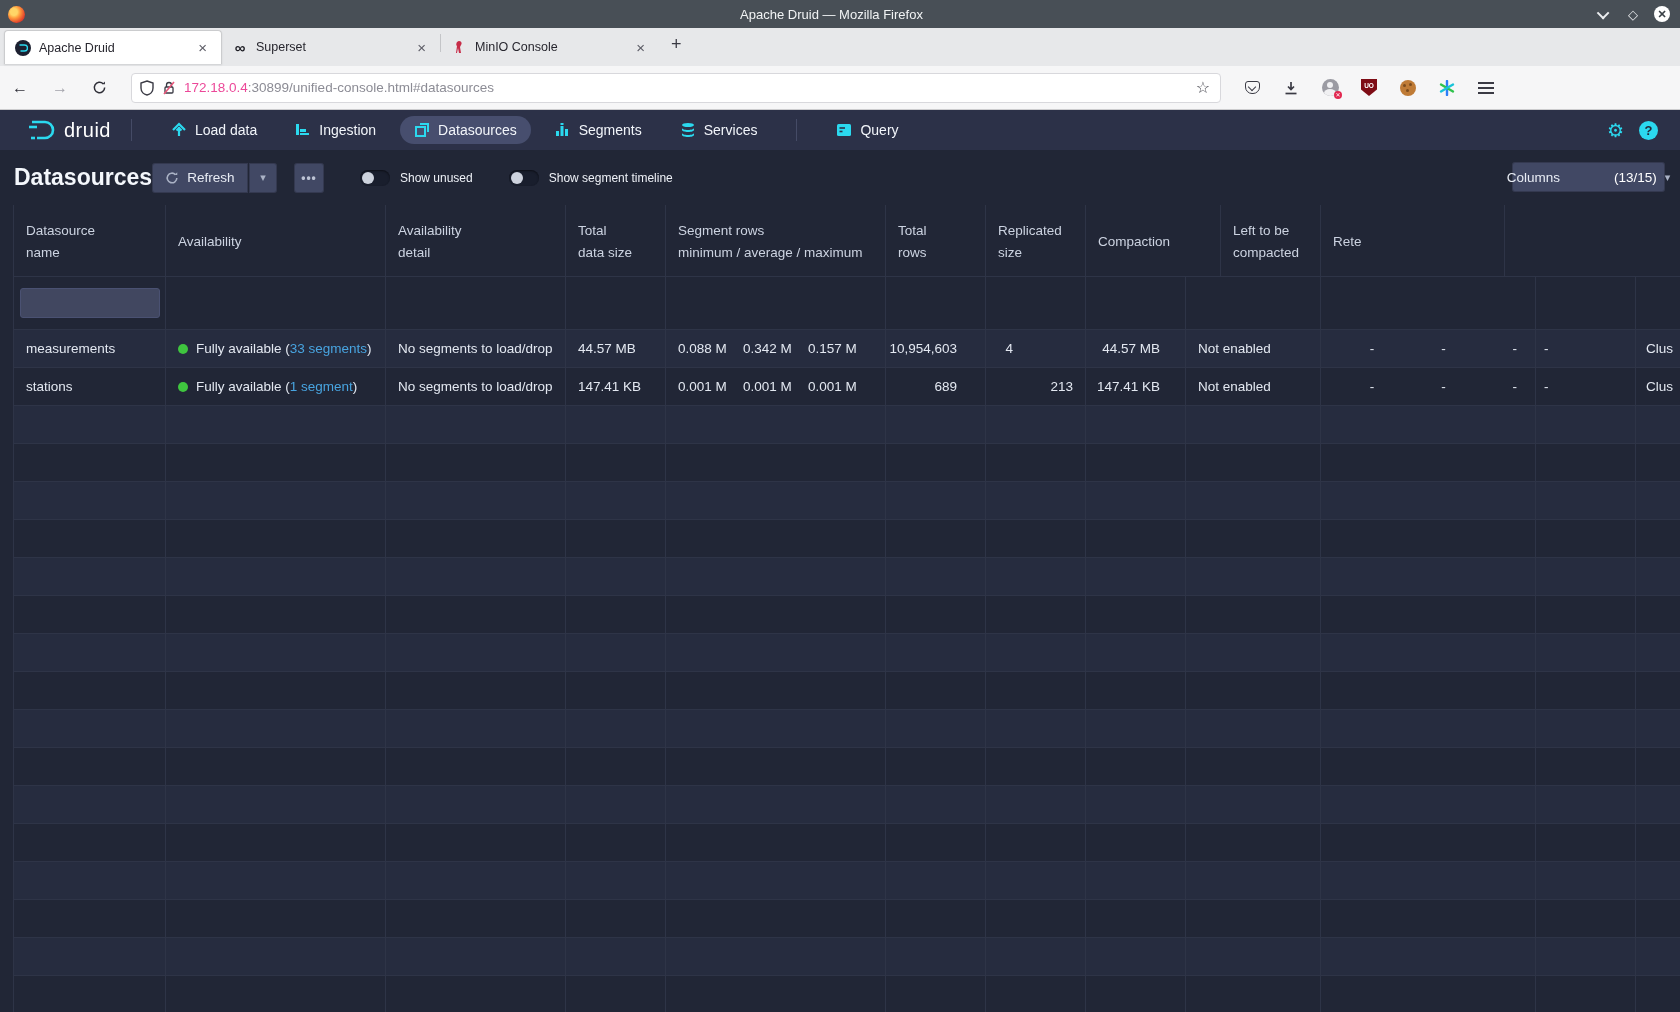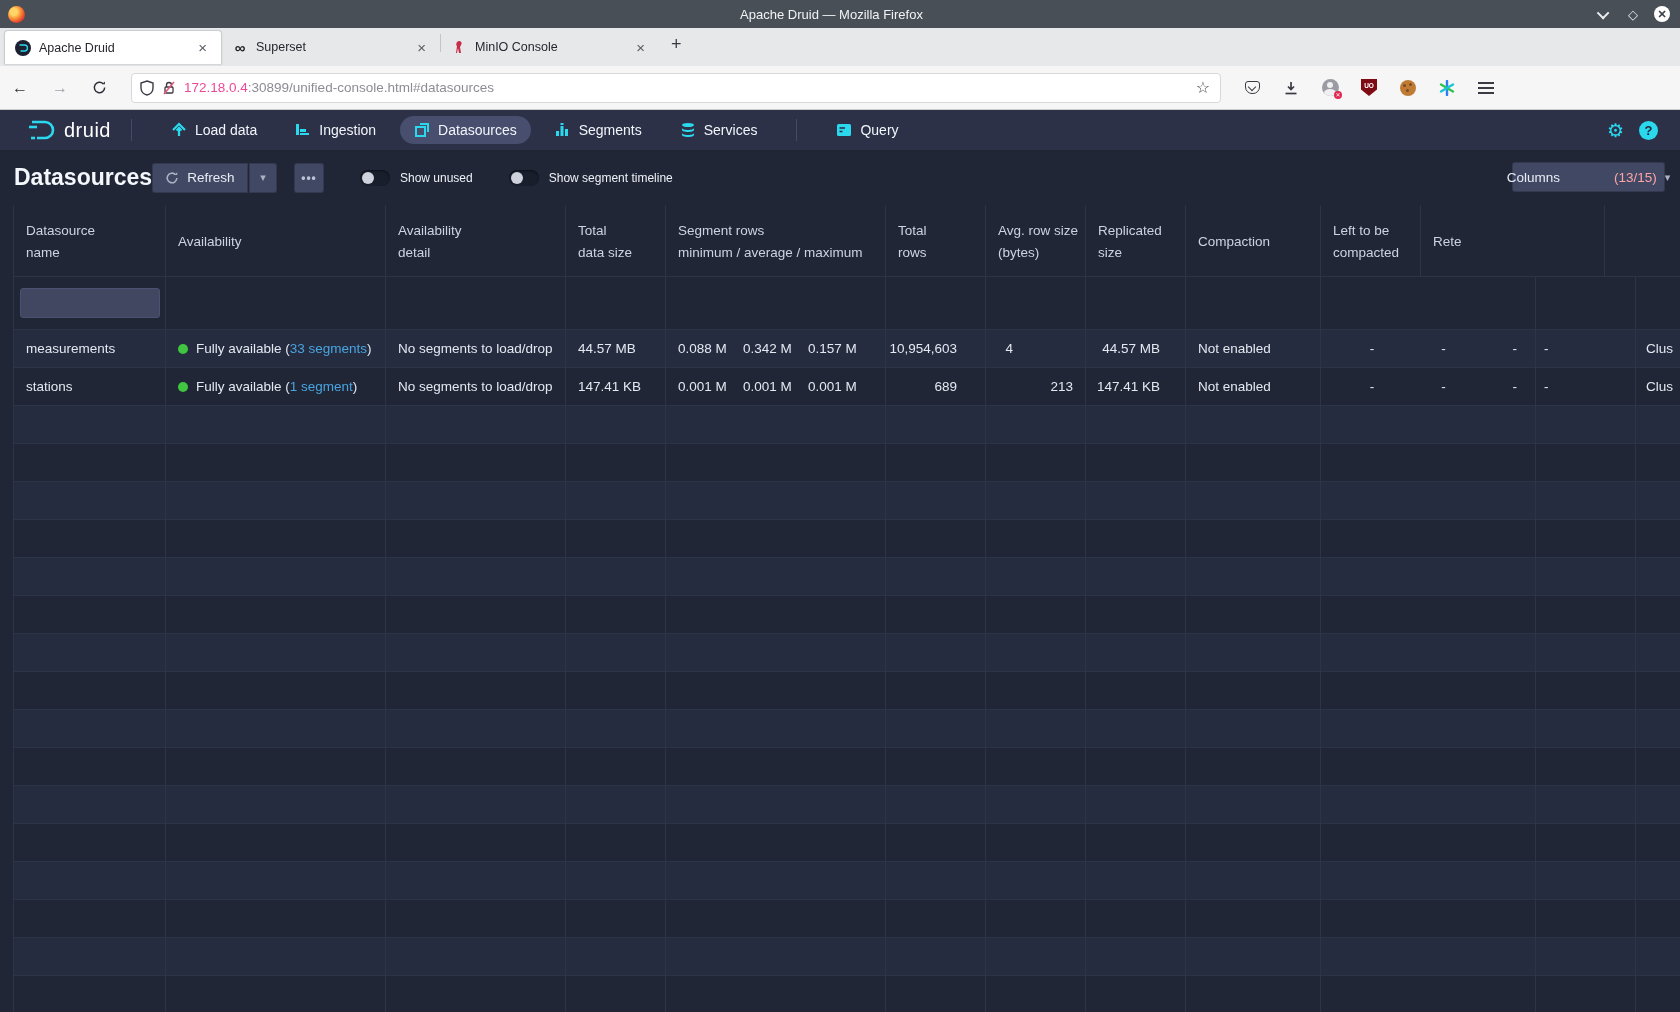--- a/index.html
+++ b/index.html
@@ -69,21 +69,21 @@
   .btn { background:#414864; color:#e8ecf4; font-size:13.5px; border-radius:3px; height:30px;
          display:inline-flex; align-items:center; justify-content:center; box-shadow:inset 0 0 0 1px rgba(0,0,0,.2); }
   .btn-refresh { width:96px; border-radius:3px 0 0 3px; gap:8px; }
   .btn-caret { width:28px; border-radius:0 3px 3px 0; margin-left:1px; color:#aab2c5; font-size:11px; }
   .btn-more { width:30px; margin-left:17px; color:#bcc3d4; letter-spacing:1px; font-weight:bold; font-size:12px; }
   .toggle-wrap { display:flex; align-items:center; margin-left:36px; gap:10px; }
   .toggle { width:30px; height:16px; border-radius:9px; background:#191e2d; box-shadow:inset 0 1px 2px rgba(0,0,0,.5); position:relative; }
   .toggle .knob { position:absolute; left:2px; top:2px; width:12px; height:12px; border-radius:50%; background:#cdd2dd; }
   .toggle-label { font-size:12px; color:#eef1f7; }
   .btn-columns { position:absolute; right:15px; top:12px; width:153px; gap:6px; }
-  .btn-columns .count { color:#fca5a5;margin-left:48px; }
+  .btn-columns .count { color:#ffffff;margin-left:48px; }
   .btn-columns .caret { color:#aab2c5; font-size:11px; margin-left:2px; }
 
   
   .table { position:absolute; top:55px; left:0; width:1680px; height:807px; overflow:hidden; }
   .tinner { width:1820px; margin-left:13px; border-left:1px solid #2e3447; }
   .trow { display:flex; border-bottom:1px solid #2e3447; }
   .cell { border-right:1px solid #2e3447; padding:0 12px; font-size:13.5px; display:flex; align-items:center; overflow:hidden; white-space:nowrap; }
   .c0{width:152px;} .c1{width:220px;} .c2{width:180px;} .c3{width:100px;}
   .c4{width:220px;} .c5{width:100px;} .c6{width:100px;} .c7{width:100px;}
   .c8{width:135px;} .c9{width:215px;} .c10{width:100px;} .c11{width:184px;}
@@ -347,24 +347,20 @@
               <span>data size</span>
             </div>
           <div class="cell c4">
               <span>Segment rows</span>
               <span>minimum / average / maximum</span>
             </div>
           <div class="cell c5">
               <span>Total</span>
               <span>rows</span>
             </div>
-          <div class="cell c6">
-              <span>Avg. row size</span>
-              <span>(bytes)</span>
-            </div>
           <div class="cell c7">
               <span>Replicated</span>
               <span>size</span>
             </div>
           <div class="cell c8">
               <span>Compaction</span>
               <span></span>
             </div>
           <div class="cell c10">
               <span>Left to be</span>

